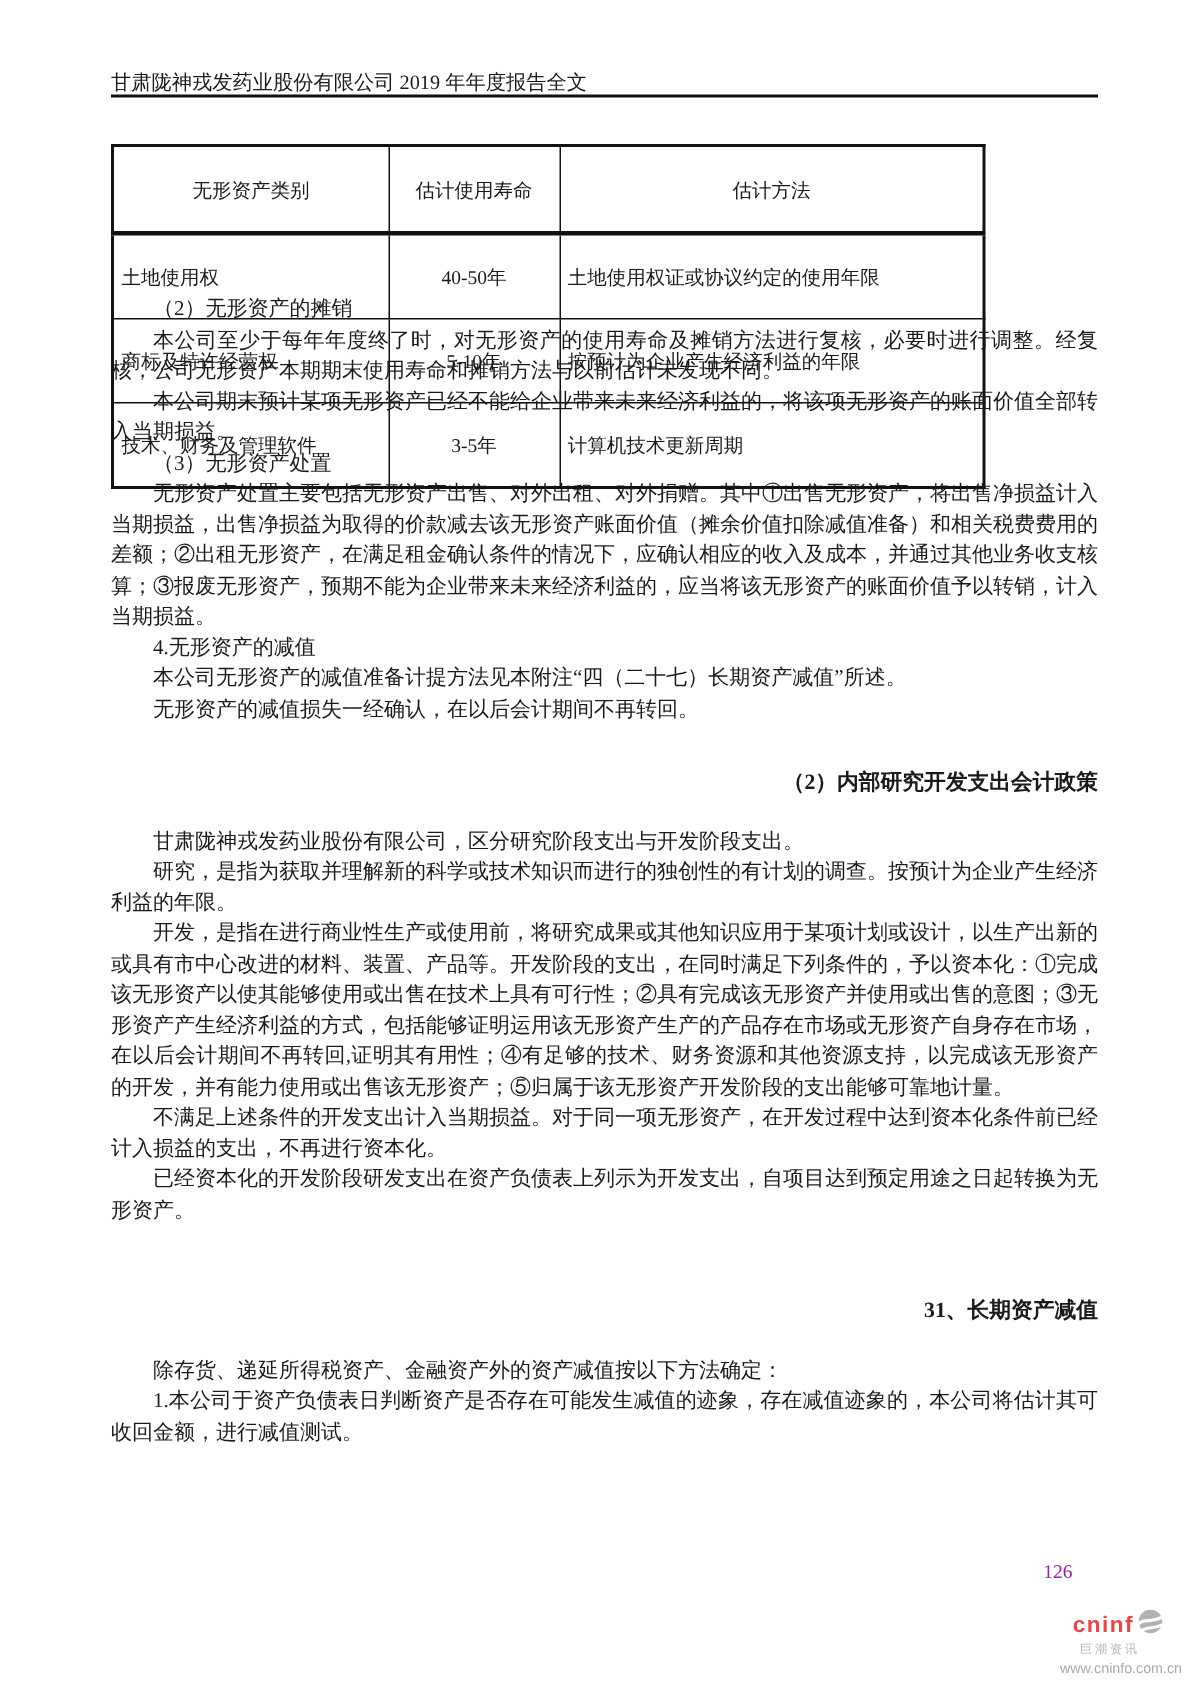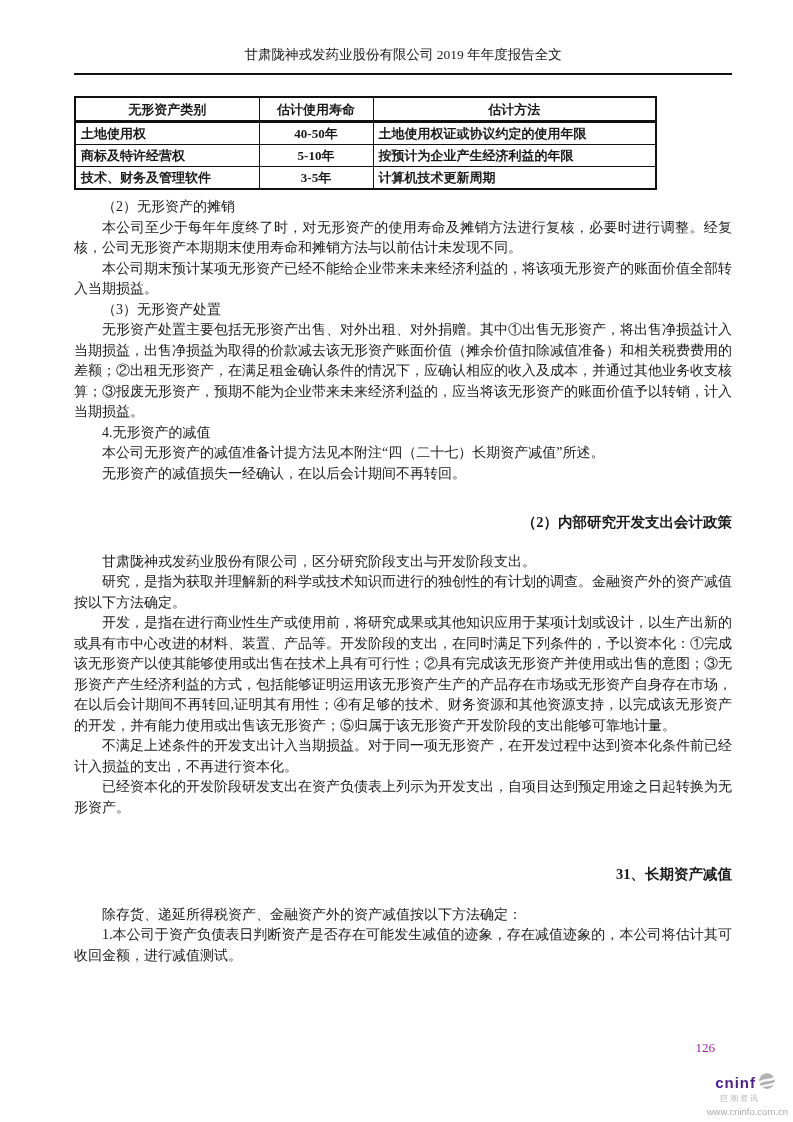--- a/index.html
+++ b/index.html
@@ -3,33 +3,33 @@
 <meta charset="utf-8">
 <style>
   html,body{margin:0;padding:0;}
   body{
     width:793px;height:1122px;position:relative;background:#ffffff;
     font-family:"Liberation Serif","DejaVu Serif",serif;color:#1a1a1a;
     overflow:hidden;
   }
   .page-header{
     position:absolute;top:46px;left:74px;width:658px;
-    text-align:center;font-size:13.5px;line-height:17px;
-    border-bottom:2px solid #111;padding-bottom:10px;
+    text-align:left;font-size:13.5px;line-height:17px;
+    border-bottom:2px solid #111;
   }
   table.itable{
     position:absolute;top:96px;left:74px;width:581px;
     border-collapse:collapse;table-layout:fixed;
     font-size:13px;
   }
   table.itable col.c1{width:184px;}
   table.itable col.c2{width:114px;}
   table.itable col.c3{width:283px;}
   table.itable th,table.itable td{
-    border:1.5px solid #111;padding:0 5px;font-weight:bold;
+    border:1.5px solid #111;padding:17px 5px;font-weight:normal;
     height:21px;line-height:15px;vertical-align:middle;overflow:hidden;
   }
   table.itable{border:2px solid #111;}
   table.itable thead th{height:22px;text-align:center;border-bottom:3px solid #111;}
   td.cat{text-align:left;}
   td.life{text-align:center;font-weight:bold;}
   td.method{text-align:left;}
   .flow{
     position:absolute;top:197px;left:74px;width:658px;
     font-size:14px;line-height:20.5px;text-align:justify;
@@ -44,21 +44,21 @@
   .page-number{
     position:absolute;top:1040px;right:78px;font-size:13px;color:#a21caf;
   }
   .cninfo{
     position:absolute;top:1072px;right:5px;width:170px;
     font-family:"Liberation Sans","DejaVu Sans",sans-serif;
     color:#b2b2b2;text-align:right;line-height:1;
   }
   .cninfo .row1{display:flex;justify-content:flex-end;align-items:center;margin-right:12px;}
   .cninfo .brand{
-    font-size:15px;font-weight:bold;letter-spacing:1px;color:#4c1d95;
+    font-size:15px;font-weight:bold;letter-spacing:1px;color:#ef4444;
   }
   .cninfo .swirl{margin-left:2px;display:inline-block;}
   .cninfo .caption{font-size:8px;margin-top:2px;margin-right:28px;letter-spacing:2px;color:#b5b5b5;}
   .cninfo .url{font-size:9.5px;margin-top:4px;margin-right:0;color:#ababab;}
 </style>
 </head>
 <body>
 
 <div class="page-header">甘肃陇神戎发药业股份有限公司 2019 年年度报告全文</div>
 
@@ -99,21 +99,21 @@
   <p>本公司至少于每年年度终了时，对无形资产的使用寿命及摊销方法进行复核，必要时进行调整。经复核，公司无形资产本期期末使用寿命和摊销方法与以前估计未发现不同。</p>
   <p>本公司期末预计某项无形资产已经不能给企业带来未来经济利益的，将该项无形资产的账面价值全部转入当期损益。</p>
   <p>（3）无形资产处置</p>
   <p>无形资产处置主要包括无形资产出售、对外出租、对外捐赠。其中①出售无形资产，将出售净损益计入当期损益，出售净损益为取得的价款减去该无形资产账面价值（摊余价值扣除减值准备）和相关税费费用的差额；②出租无形资产，在满足租金确认条件的情况下，应确认相应的收入及成本，并通过其他业务收支核算；③报废无形资产，预期不能为企业带来未来经济利益的，应当将该无形资产的账面价值予以转销，计入当期损益。</p>
   <p>4.无形资产的减值</p>
   <p>本公司无形资产的减值准备计提方法见本附注“四（二十七）长期资产减值”所述。</p>
   <p>无形资产的减值损失一经确认，在以后会计期间不再转回。</p>
 
   <h2 class="bold-head rd">（2）内部研究开发支出会计政策</h2>
   <p>甘肃陇神戎发药业股份有限公司，区分研究阶段支出与开发阶段支出。</p>
-  <p>研究，是指为获取并理解新的科学或技术知识而进行的独创性的有计划的调查。金融资产外的资产减值按以下方法确定。</p>
+  <p>研究，是指为获取并理解新的科学或技术知识而进行的独创性的有计划的调查。按预计为企业产生经济利益的年限。</p>
   <p>开发，是指在进行商业性生产或使用前，将研究成果或其他知识应用于某项计划或设计，以生产出新的或具有市中心改进的材料、装置、产品等。开发阶段的支出，在同时满足下列条件的，予以资本化：①完成该无形资产以使其能够使用或出售在技术上具有可行性；②具有完成该无形资产并使用或出售的意图；③无形资产产生经济利益的方式，包括能够证明运用该无形资产生产的产品存在市场或无形资产自身存在市场，在以后会计期间不再转回,证明其有用性；④有足够的技术、财务资源和其他资源支持，以完成该无形资产的开发，并有能力使用或出售该无形资产；⑤归属于该无形资产开发阶段的支出能够可靠地计量。</p>
   <p>不满足上述条件的开发支出计入当期损益。对于同一项无形资产，在开发过程中达到资本化条件前已经计入损益的支出，不再进行资本化。</p>
   <p>已经资本化的开发阶段研发支出在资产负债表上列示为开发支出，自项目达到预定用途之日起转换为无形资产。</p>
 
   <h2 class="bold-head lt">31、长期资产减值</h2>
   <p>除存货、递延所得税资产、金融资产外的资产减值按以下方法确定：</p>
   <p>1.本公司于资产负债表日判断资产是否存在可能发生减值的迹象，存在减值迹象的，本公司将估计其可收回金额，进行减值测试。</p>
 </div>
 
 <div class="page-number">126</div>

